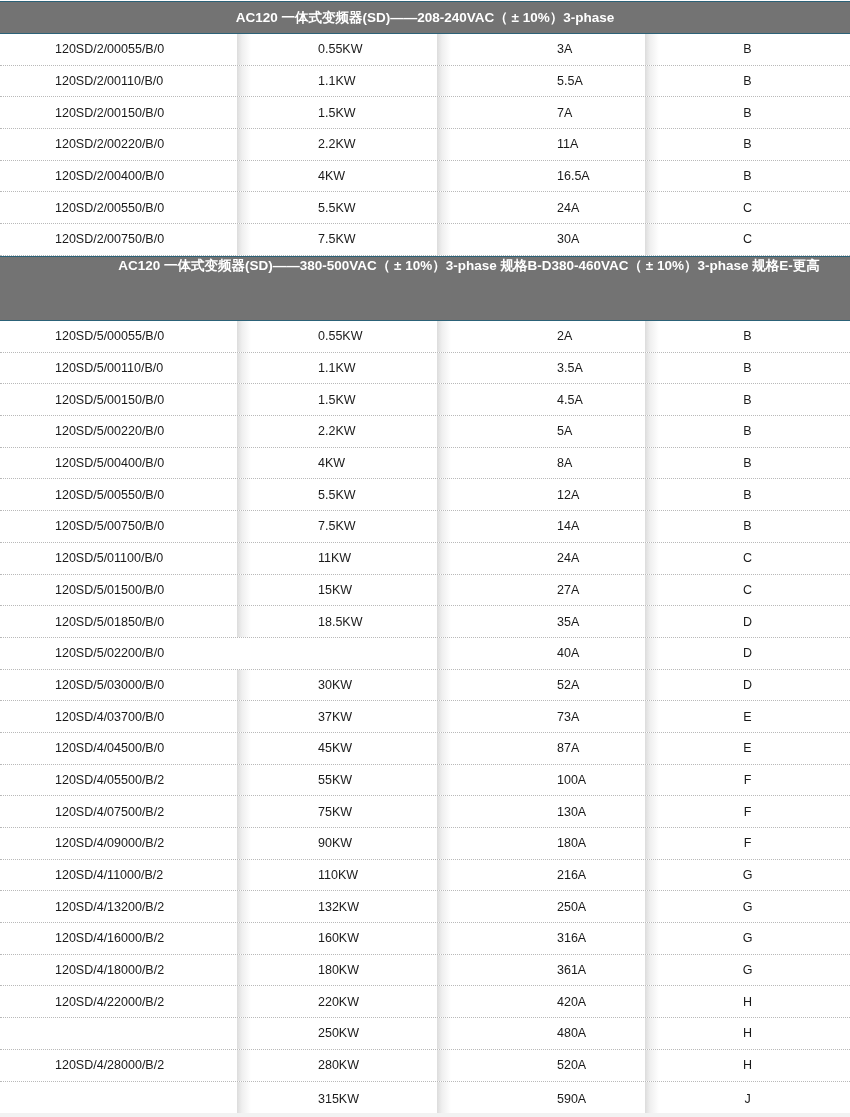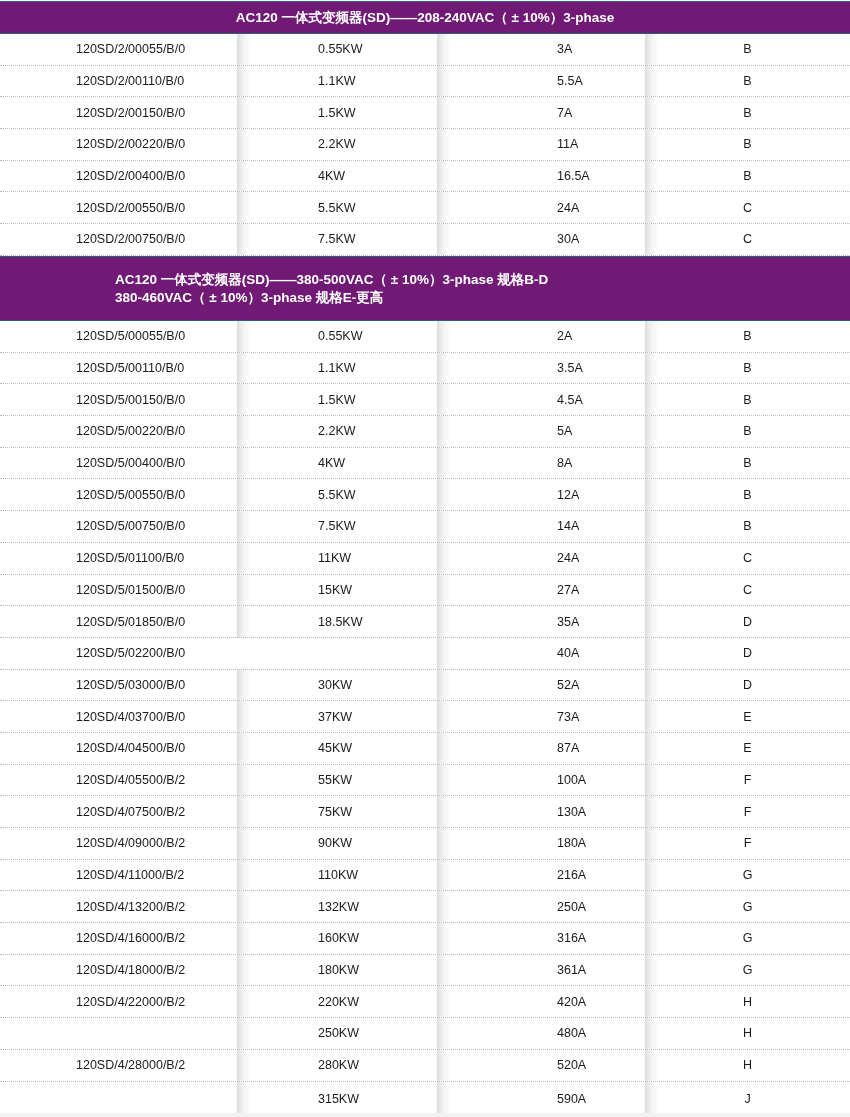--- a/index.html
+++ b/index.html
@@ -1,30 +1,30 @@
 <!DOCTYPE html>
 <html><head>
 <meta charset="utf-8">
 <style>
   html, body { margin: 0; padding: 0; background: #ffffff; }
   body { width: 850px; height: 1117px; overflow: hidden; position: relative;
          font-family: "Liberation Sans", "DejaVu Sans", sans-serif; color: #1a1a1a; }
   .sheet { position: absolute; left: 0; top: 0; width: 850px; height: 1117px; }
-  .hdr { position: absolute; left: 0; width: 850px; background: #701a75; color: #ffffff;
+  .hdr { position: absolute; left: 0; width: 850px; background: #737373; color: #ffffff;
          font-weight: bold; font-size: 13.5px; box-sizing: border-box;
          border-top: 1px solid #2c6278; border-bottom: 1px solid #2c6278; }
   .hdr1 { top: 1px; height: 33px; display: flex; align-items: center; justify-content: center; }
-  .hdr2 { top: 256px; height: 65px; padding-left: 115px; display: flex; flex-direction: column; justify-content: center; line-height: 18px; }
+  .hdr2 { top: 256px; height: 65px; padding-left: 88px; display: flex; flex-direction: row; justify-content: center; line-height: 18px; }
   .section { position: absolute; left: 0; width: 850px; }
   .sec1 { top: 34px; }
   .sec2 { top: 321px; }
   .row { position: relative; height: 31.7px; border-bottom: 1px dotted #b9b9b9; box-sizing: border-box; font-size: 12.5px; }
   .row.last { border-bottom: none; height: 34px; }
   .cell { position: absolute; top: 0; height: 100%; display: flex; align-items: center; box-sizing: border-box; }
-  .c1 { left: 0; width: 286px; justify-content: flex-start; padding-left: 76px; }
+  .c1 { left: 0; width: 286px; justify-content: flex-start; padding-left: 55px; }
   .c2 { left: 237px; width: 200px; padding-left: 81px; }
   .c3 { left: 437px; width: 208px; padding-left: 120px; }
   .c4 { left: 645px; width: 205px; justify-content: center; padding-left: 0; }
   .cshadow::before { content: ""; position: absolute; left: 0; top: 0; bottom: 0; width: 14px;
       background: linear-gradient(to right, #dcdcdc 0%, #efefef 35%, rgba(255,255,255,0) 100%); }
   .cell span { position: relative; }
   .bottom-line { position: absolute; left: 0; top: 1113px; width: 850px; height: 4px; background: #f2f2f2; }
 </style>
 </head>
 <body>

